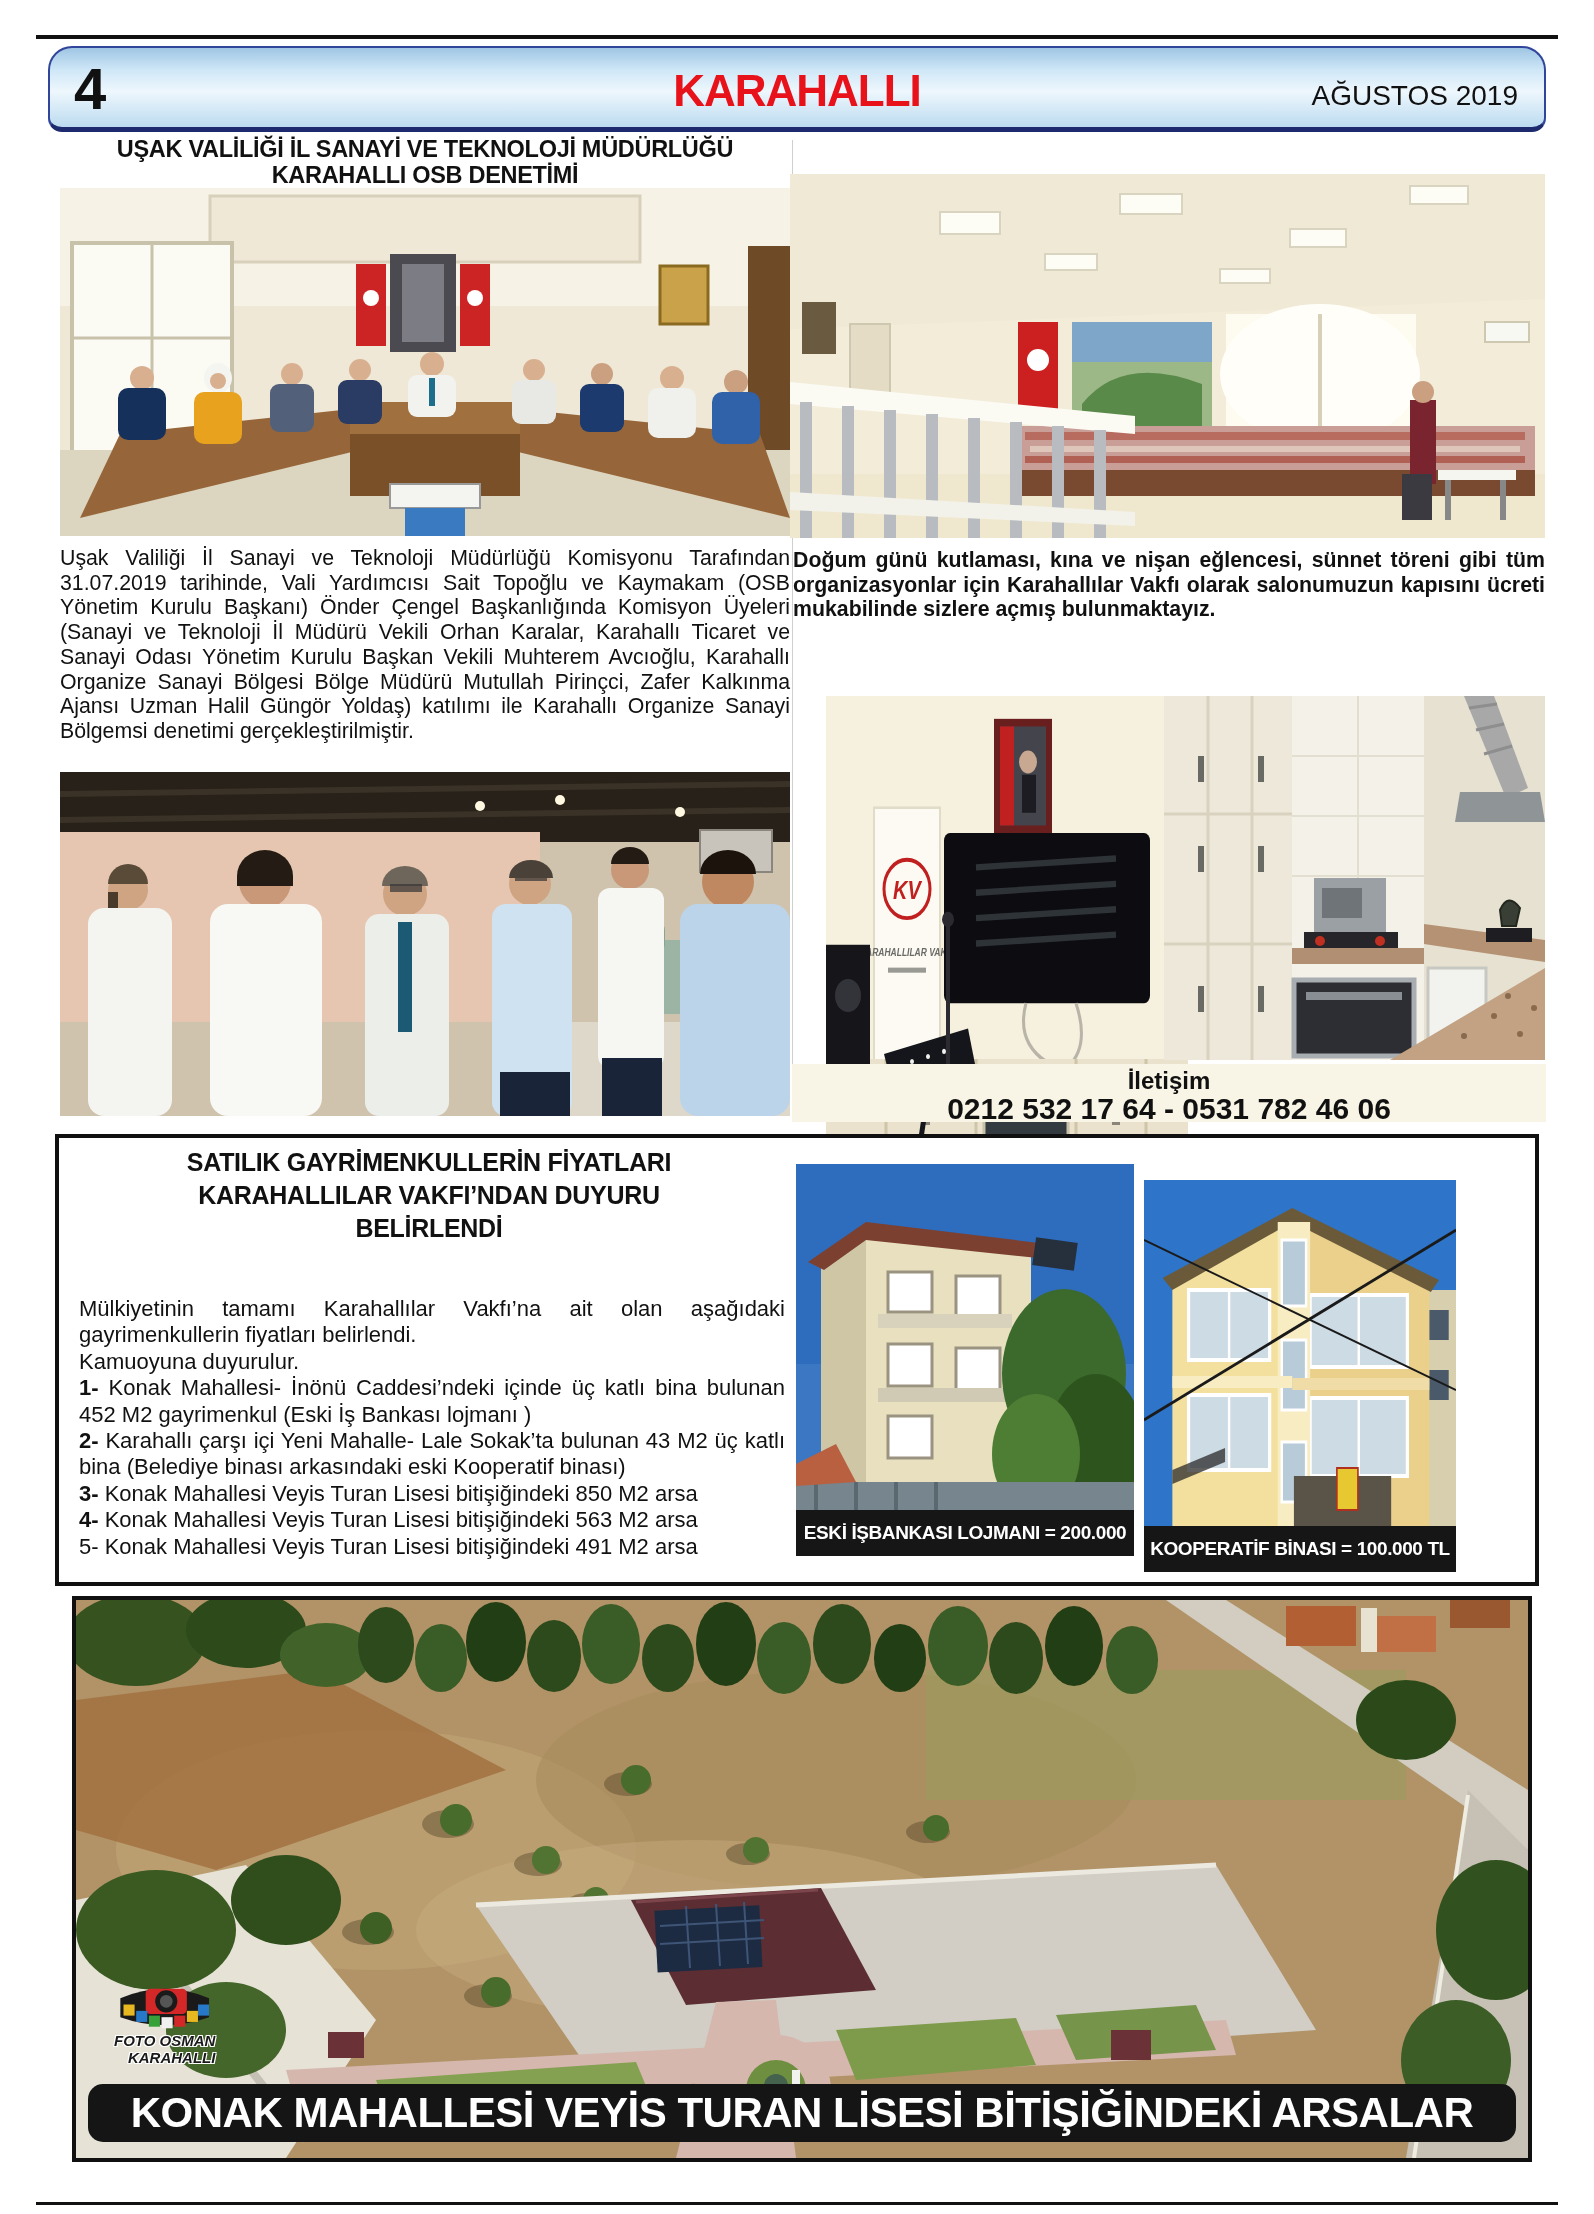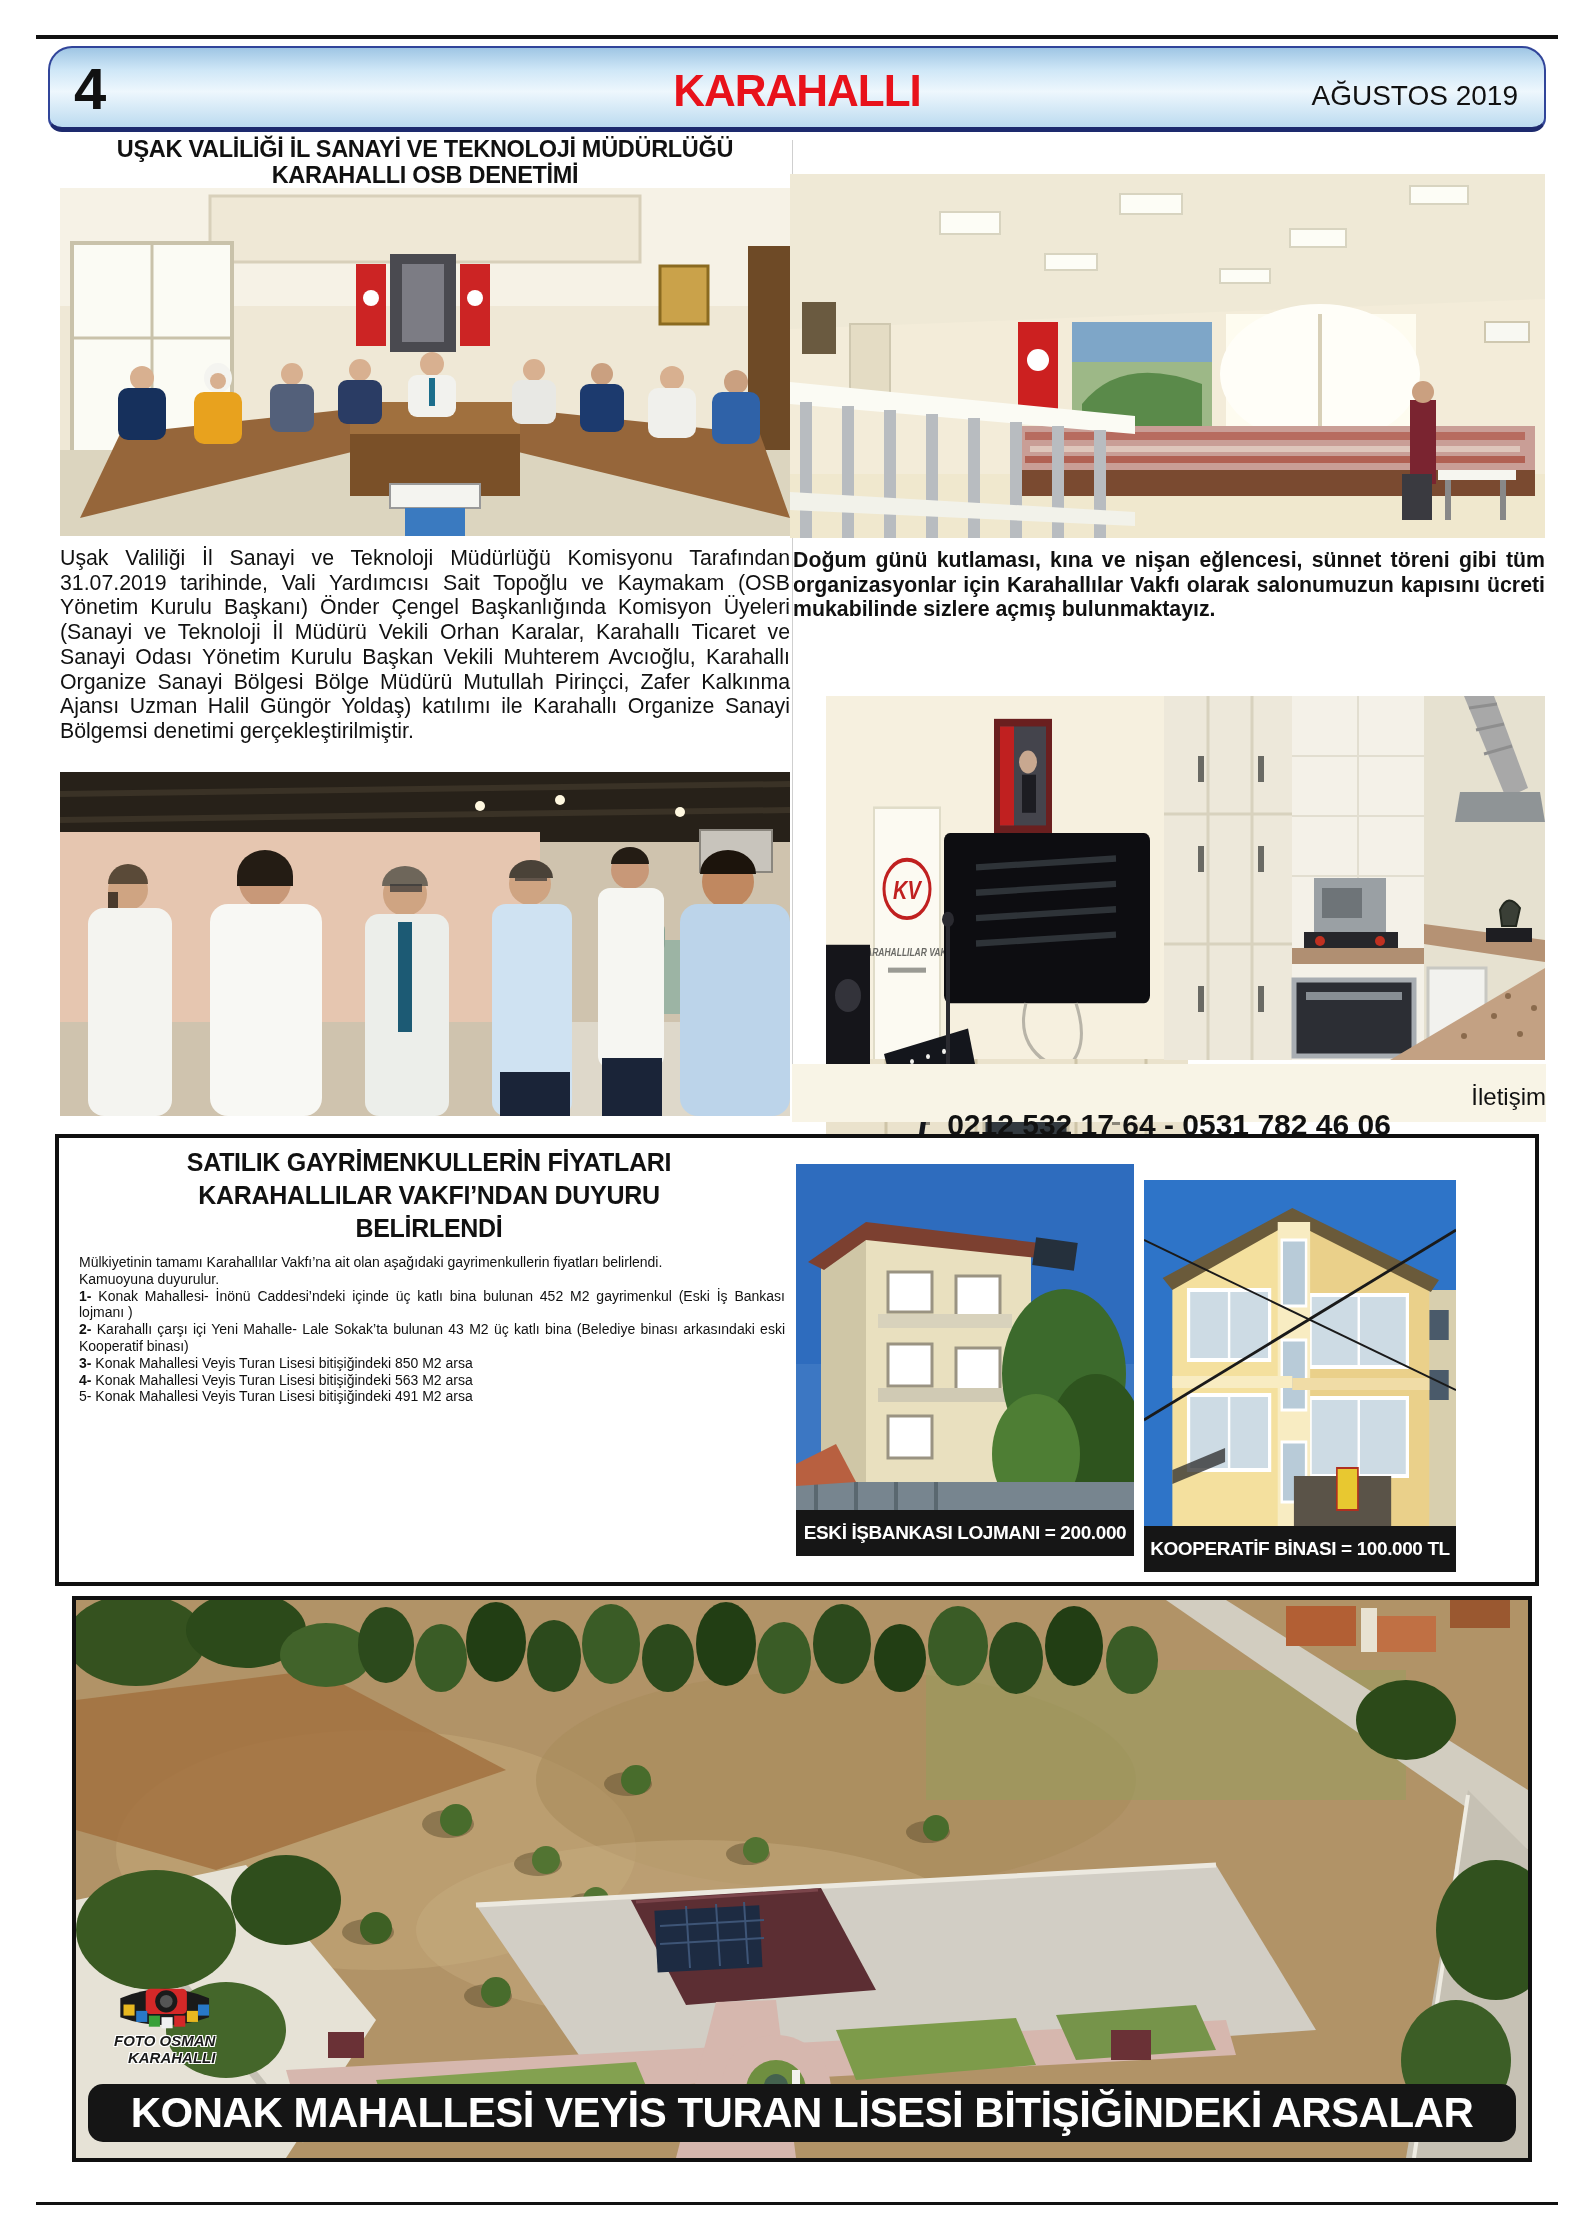--- a/index.html
+++ b/index.html
@@ -15,26 +15,26 @@
   .mast-title{font-size:44px;font-weight:bold;letter-spacing:-1px;text-align:center;}
   .mast-date{font-size:28px;font-weight:normal;margin-top:6px;}
   
   .hl{font-weight:bold;text-align:center;letter-spacing:-0.3px;line-height:1.12;}
   .hl-left{font-size:23.5px;}
   .hl-right{font-size:30px;}
   .body-txt{font-size:21.3px;line-height:1.16;text-align:justify;}
   .photo{overflow:hidden;}
   .photo svg{display:block;width:100%;height:100%;}
   .contact{background:#f8f4e6;text-align:center;}
-  .contact .c1{font-size:24px;font-weight:normal;line-height:1.05;padding-top:20px;text-align:right;}
+  .contact .c1{font-size:24px;font-weight:bold;line-height:1.05;padding-top:4px;}
   .contact .c2{font-size:30px;font-weight:bold;line-height:1.05;}
   
   .annbox{border:4px solid #101010;box-sizing:border-box;background:#fff;}
   .ann-hl{font-size:25px;font-weight:bold;text-align:center;line-height:1.32;letter-spacing:-0.3px;}
-  .ann-body{font-size:14px;line-height:1.2;text-align:justify;}
+  .ann-body{font-size:22px;line-height:1.2;text-align:justify;margin-top:42px;}
   .caption{position:absolute;left:0;right:0;bottom:0;height:46px;background:#161616;color:#fff;
            font-size:19px;font-weight:bold;text-align:center;line-height:46px;letter-spacing:-0.4px;}
   .aerialframe{border:4px solid #101010;box-sizing:border-box;}
   .banner{position:absolute;left:12px;right:12px;bottom:16px;height:58px;background:#151515;
           color:#fff;font-size:42px;font-weight:bold;text-align:center;line-height:58px;letter-spacing:-0.5px;border-radius:15px;}
   .wm{position:absolute;left:38px;bottom:92px;text-align:right;}
   .wm .t{font-style:italic;font-weight:bold;font-size:15px;color:#1a1a1a;line-height:1.1;
          text-shadow:-1px -1px 0 #fff,1px -1px 0 #fff,-1px 1px 0 #fff,1px 1px 0 #fff;}
   .divider{background:#cfcfcf;width:1px;}
 </style>

